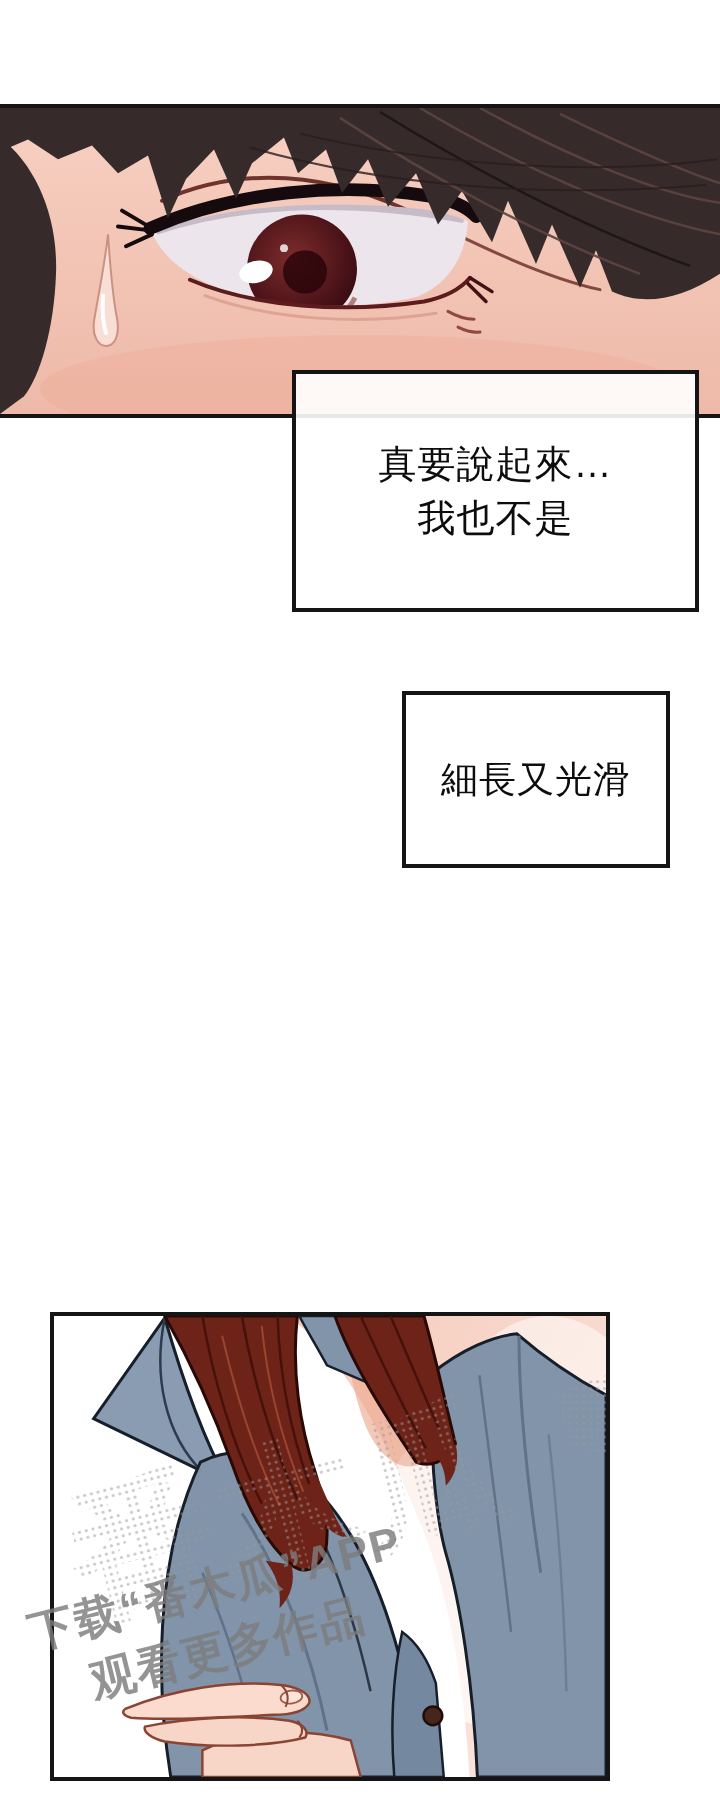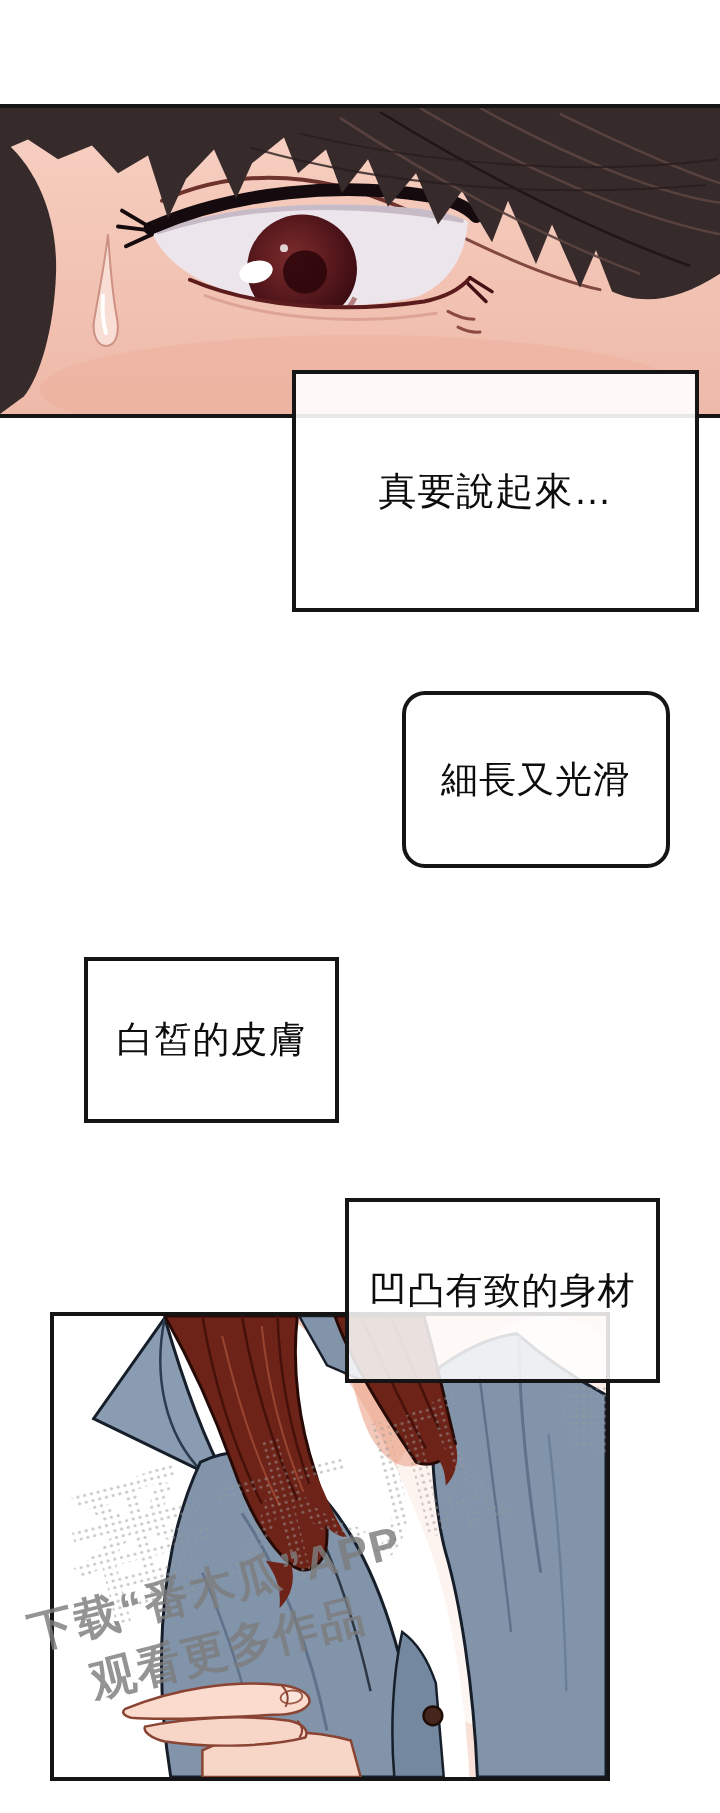--- a/index.html
+++ b/index.html
@@ -6,26 +6,26 @@
   #stage{
     position:relative;width:720px;height:1813px;overflow:hidden;background:#ffffff;
     font-family:"Liberation Sans","DejaVu Sans",sans-serif;
   }
   .panel{position:absolute;overflow:hidden;z-index:1;}
   #panel-eye{left:0;top:104px;width:720px;height:306px;border-top:4px solid #151515;border-bottom:4px solid #151515;}
   #panel-figure{left:50px;top:1312px;width:560px;height:469px;border:4px solid #151515;box-sizing:border-box;background:#fff;}
   .speech{
     position:absolute;z-index:4;background:rgba(255,255,255,0.9);
     border:4px solid #151515;box-sizing:border-box;
-    display:flex;align-items:center;justify-content:center;
+    display:flex;flex-direction:column;align-items:center;justify-content:center;
     color:#0d0d0d;text-align:center;letter-spacing:1px;
   }
   .speech .ln{display:block;}
   #box-1{left:292px;top:370px;width:407px;height:242px;font-size:38px;line-height:54px;}
-  #box-2{left:402px;top:691px;width:268px;height:177px;font-size:37px;line-height:52px;border-radius:23px;}
+  #box-2{left:402px;top:691px;width:268px;height:177px;font-size:37px;line-height:52px;}
   #box-3{left:84px;top:957px;width:255px;height:166px;font-size:37px;line-height:52px;}
   #box-4{left:345px;top:1198px;width:315px;height:185px;font-size:37px;line-height:52px;background:rgba(255,255,255,0.86);}
   #watermark{
     position:absolute;left:22px;top:1604px;z-index:5;
     transform:rotate(-14deg);transform-origin:left top;
     font-size:45px;font-weight:bold;color:rgba(125,125,125,0.82);
     letter-spacing:2px;line-height:62px;white-space:nowrap;
   }
   #watermark .wm2{margin-left:48px;}
   svg{display:block;}
@@ -153,30 +153,24 @@
       <path d="M150,440 C190,420 250,416 300,430 L310,467 L150,467 Z" fill="#f7d6c8" stroke="#8a4434" stroke-width="2.5"></path>
       <path d="M72,398 C120,378 180,368 232,374 C250,377 260,384 258,392 C254,400 240,404 222,404 C170,407 112,410 78,407 C70,405 68,401 72,398 Z" fill="#fadbce" stroke="#8a4434" stroke-width="2.5"></path>
       <path d="M92,416 C140,406 196,404 238,410 C252,413 258,420 254,427 C220,436 158,438 112,431 C98,428 90,421 92,416 Z" fill="#f7d6c8" stroke="#8a4434" stroke-width="2.5"></path>
       <ellipse cx="240" cy="386" rx="11" ry="6.5" fill="#fbe4da" stroke="#a05a48" stroke-width="1.8" transform="rotate(-8 240 386)"></ellipse>
       <path d="M230,374 C236,380 238,388 234,396 M246,410 C252,416 252,422 248,427" stroke="#8a4434" stroke-width="2" fill="none"></path>
     </svg>
   </div>
 
   <div class="speech" id="box-1">
     <span class="ln">真要說起來…</span>
+    <span class="ln">我也不是</span>
   </div>
   <div class="speech" id="box-2">
     <span class="ln">細長又光滑</span>
-  </div>
-  <div class="speech" id="box-3">
-    <span class="ln">白皙的皮膚</span>
-  </div>
-  <div class="speech" id="box-4">
-    <span class="ln">凹凸有致</span>
-    <span class="ln">的身材</span>
   </div>
 
   <div id="watermark">
     <div class="wm1">下载“番木瓜”APP</div>
     <div class="wm2">观看更多作品</div>
   </div>
 
 </div>
 
 </body></html>

